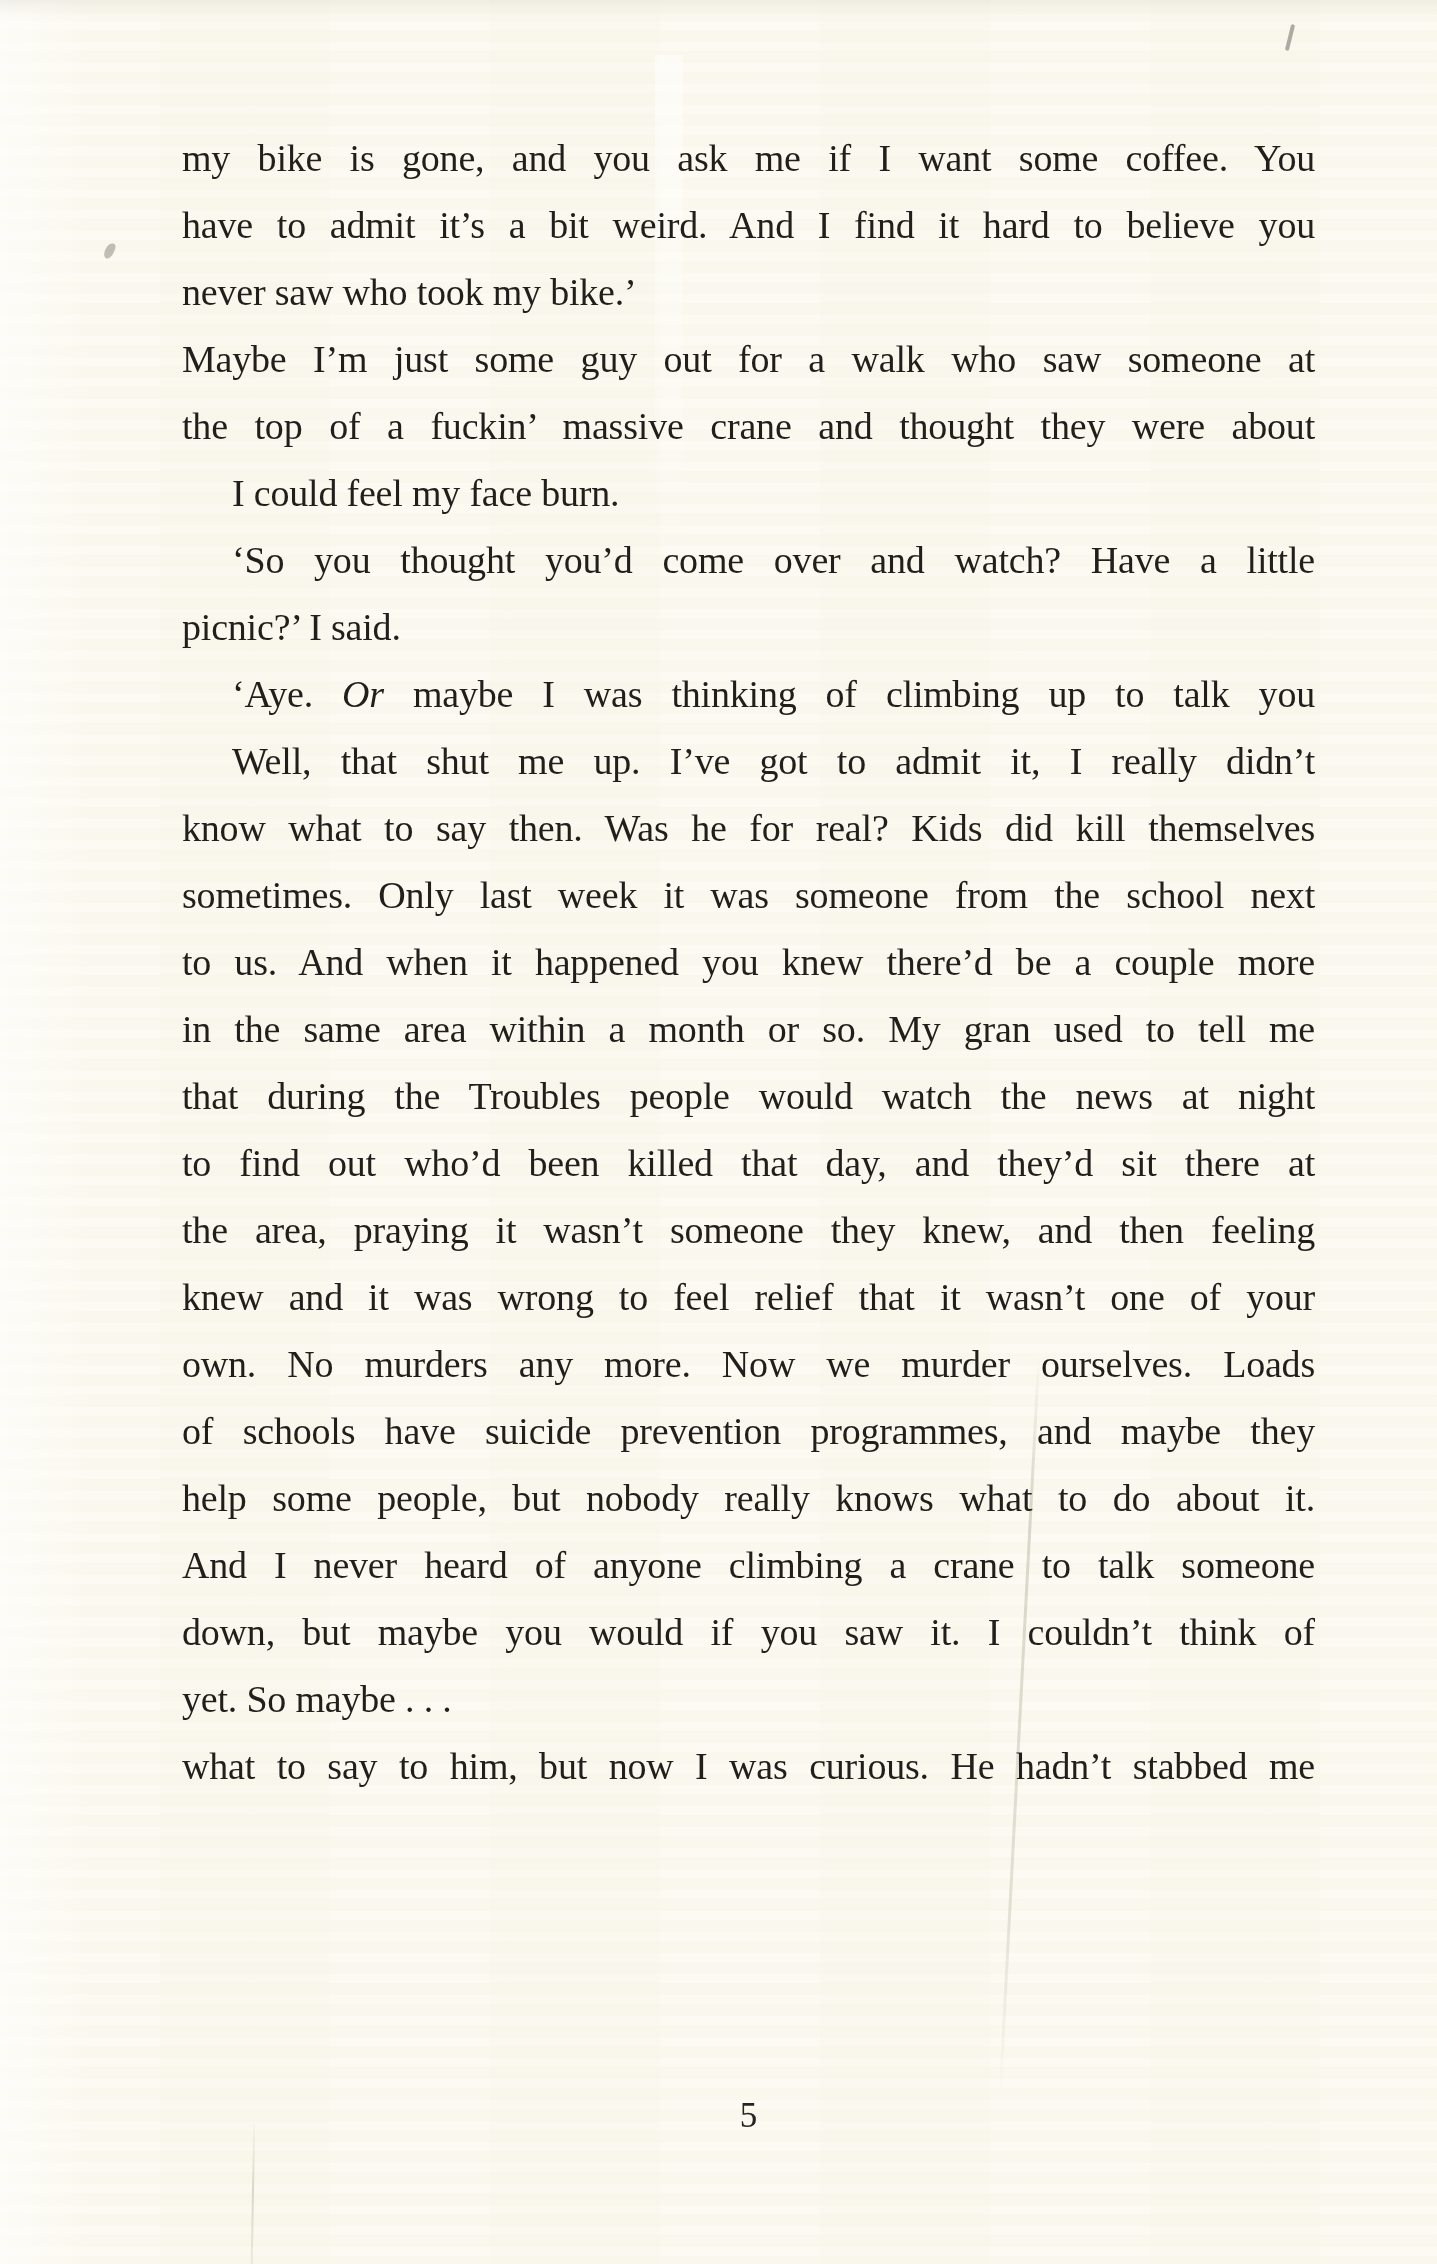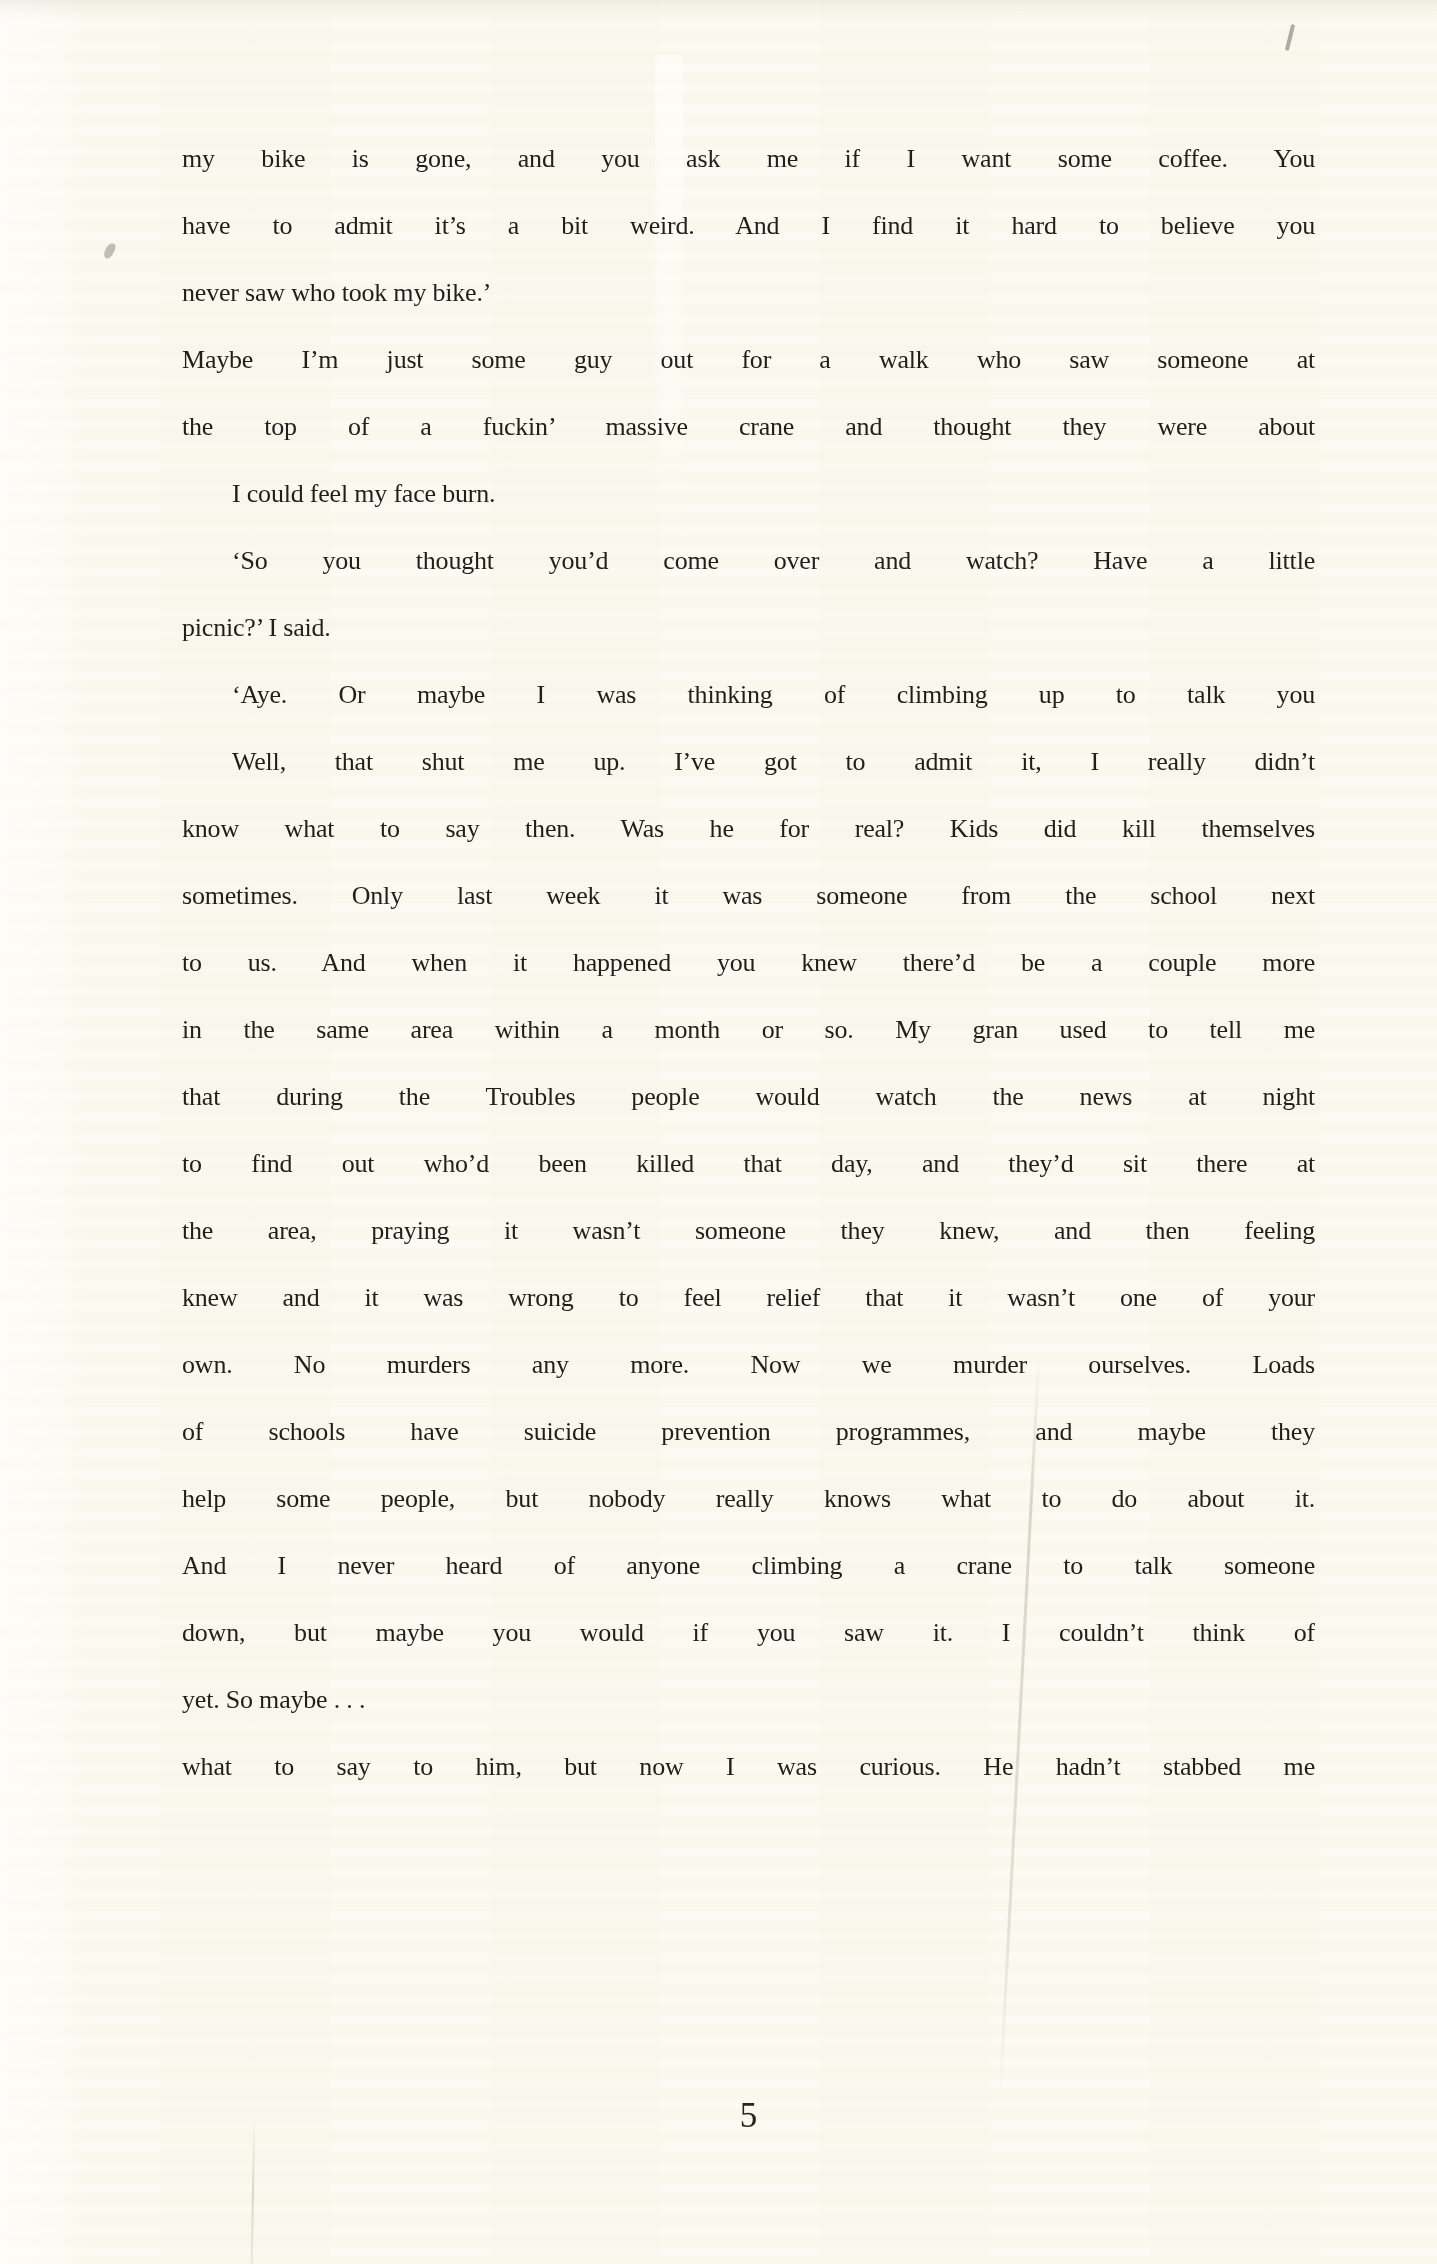--- a/index.html
+++ b/index.html
@@ -62,38 +62,38 @@
     background: rgba(110,108,100,.55);
     border-radius: 2px;
     transform: rotate(14deg);
   }
   
   .page-text {
     position: absolute;
     left: 182px;
     top: 125px;
     width: 1133px;
-    font-size: 26px;
+    font-size: 38px;
     letter-spacing: -0.2px;
     color: #211f1b;
   }
   .line {
     line-height: 67px;
     height: 67px;
     overflow: hidden;
     white-space: normal;
   }
   .line.j {
     text-align: justify;
     text-align-last: justify;
   }
   .line.ind {
     text-indent: 50px;
   }
-  .it { }
+  .it { font-style: italic; }
   
   .page-number {
     position: absolute;
     left: 182px;
     top: 2096px;
     width: 1133px;
     text-align: center;
     font-size: 35px;
     color: #262420;
   }

